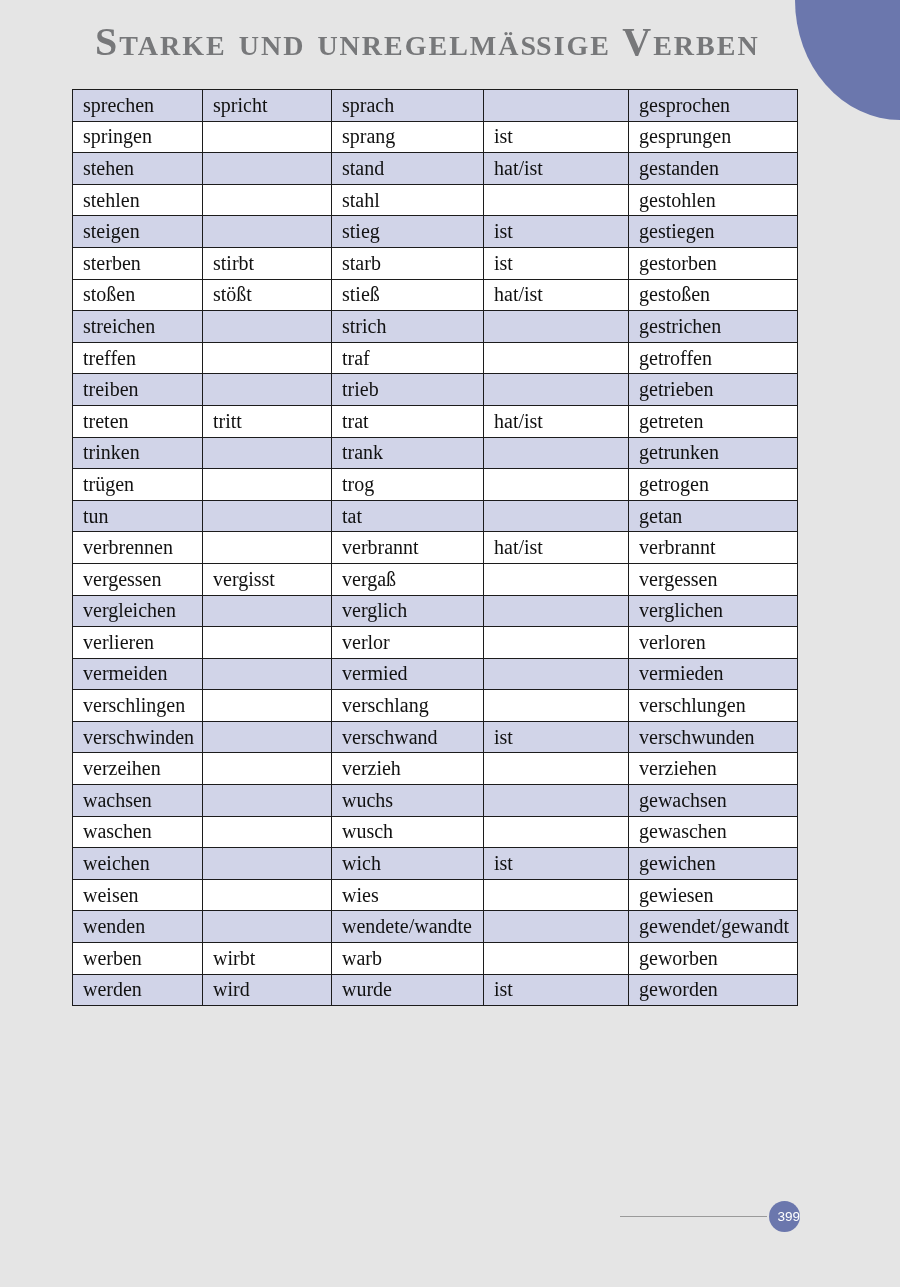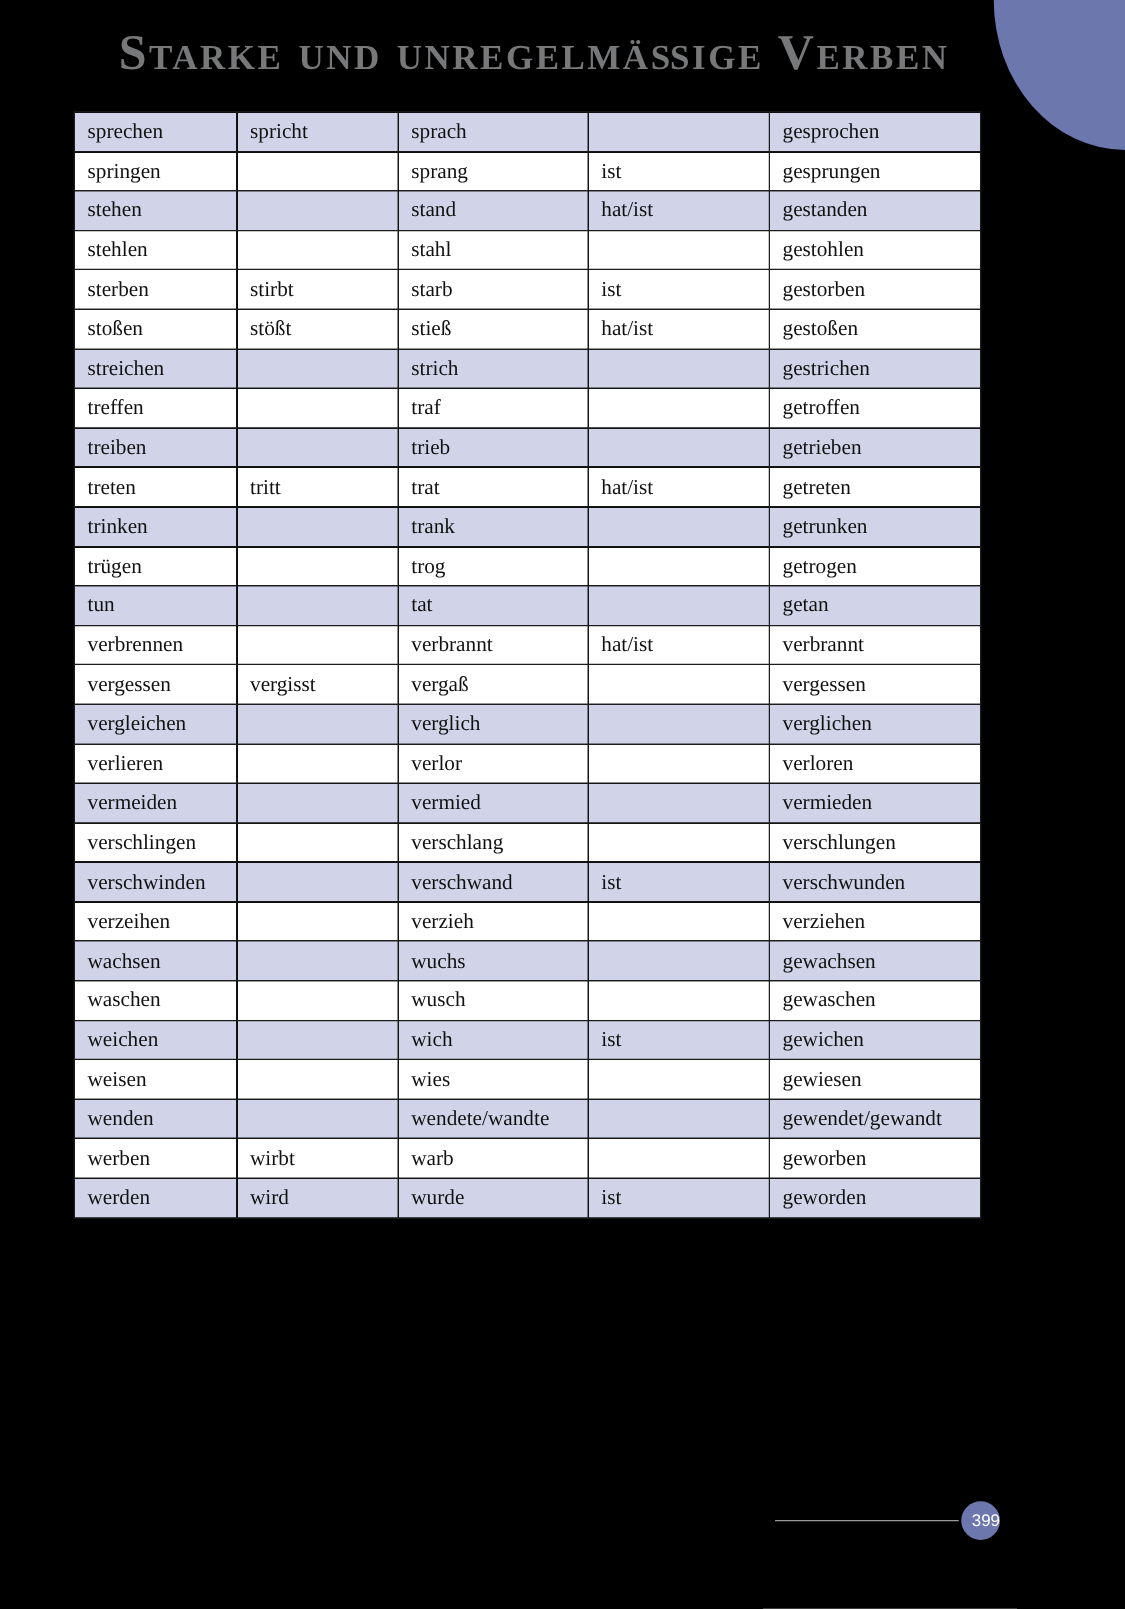--- a/index.html
+++ b/index.html
@@ -9,21 +9,21 @@
     width: 900px;
     height: 1287px;
     position: relative;
     overflow: hidden;
   }
   .page {
     position: absolute;
     inset: 0;
     width: 900px;
     height: 1287px;
-    background: #000000;
+    background: #e5e5e5;
     text-decoration: underline;
   }
   
   .corner-decoration {
     position: absolute;
     top: 0;
     right: 0;
     width: 105px;
     height: 120px;
     background: #6b77ad;
@@ -38,26 +38,26 @@
     font-family: "Liberation Serif", "DejaVu Serif", serif;
     font-variant: small-caps;
     font-size: 40px;
     letter-spacing: 2px;
     color: #77787a;
     white-space: nowrap;
   }
   
   table.verb-table {
     position: absolute;
-    left: 59px;
+    left: 72px;
     top: 89px;
     width: 725px;
     border-collapse: collapse;
     table-layout: fixed;
-    font-size: 17px;
+    font-size: 20px;
     color: #111111;
   }
   table.verb-table col.c1 { width: 130px; }
   table.verb-table col.c2 { width: 129px; }
   table.verb-table col.c3 { width: 152px; }
   table.verb-table col.c4 { width: 145px; }
   table.verb-table col.c5 { width: 169px; }
   table.verb-table td {
     border: 1px solid #1c1c1c;
     height: 31.6px;
@@ -132,20 +132,27 @@
           <td>hat/ist</td>
           <td>gestanden</td>
         </tr>
         <tr class="plain">
           <td>stehlen</td>
           <td></td>
           <td>stahl</td>
           <td></td>
           <td>gestohlen</td>
         </tr>
+        <tr class="shaded">
+          <td>steigen</td>
+          <td></td>
+          <td>stieg</td>
+          <td>ist</td>
+          <td>gestiegen</td>
+        </tr>
         <tr class="plain">
           <td>sterben</td>
           <td>stirbt</td>
           <td>starb</td>
           <td>ist</td>
           <td>gestorben</td>
         </tr>
         <tr class="plain">
           <td>stoßen</td>
           <td>stößt</td>

